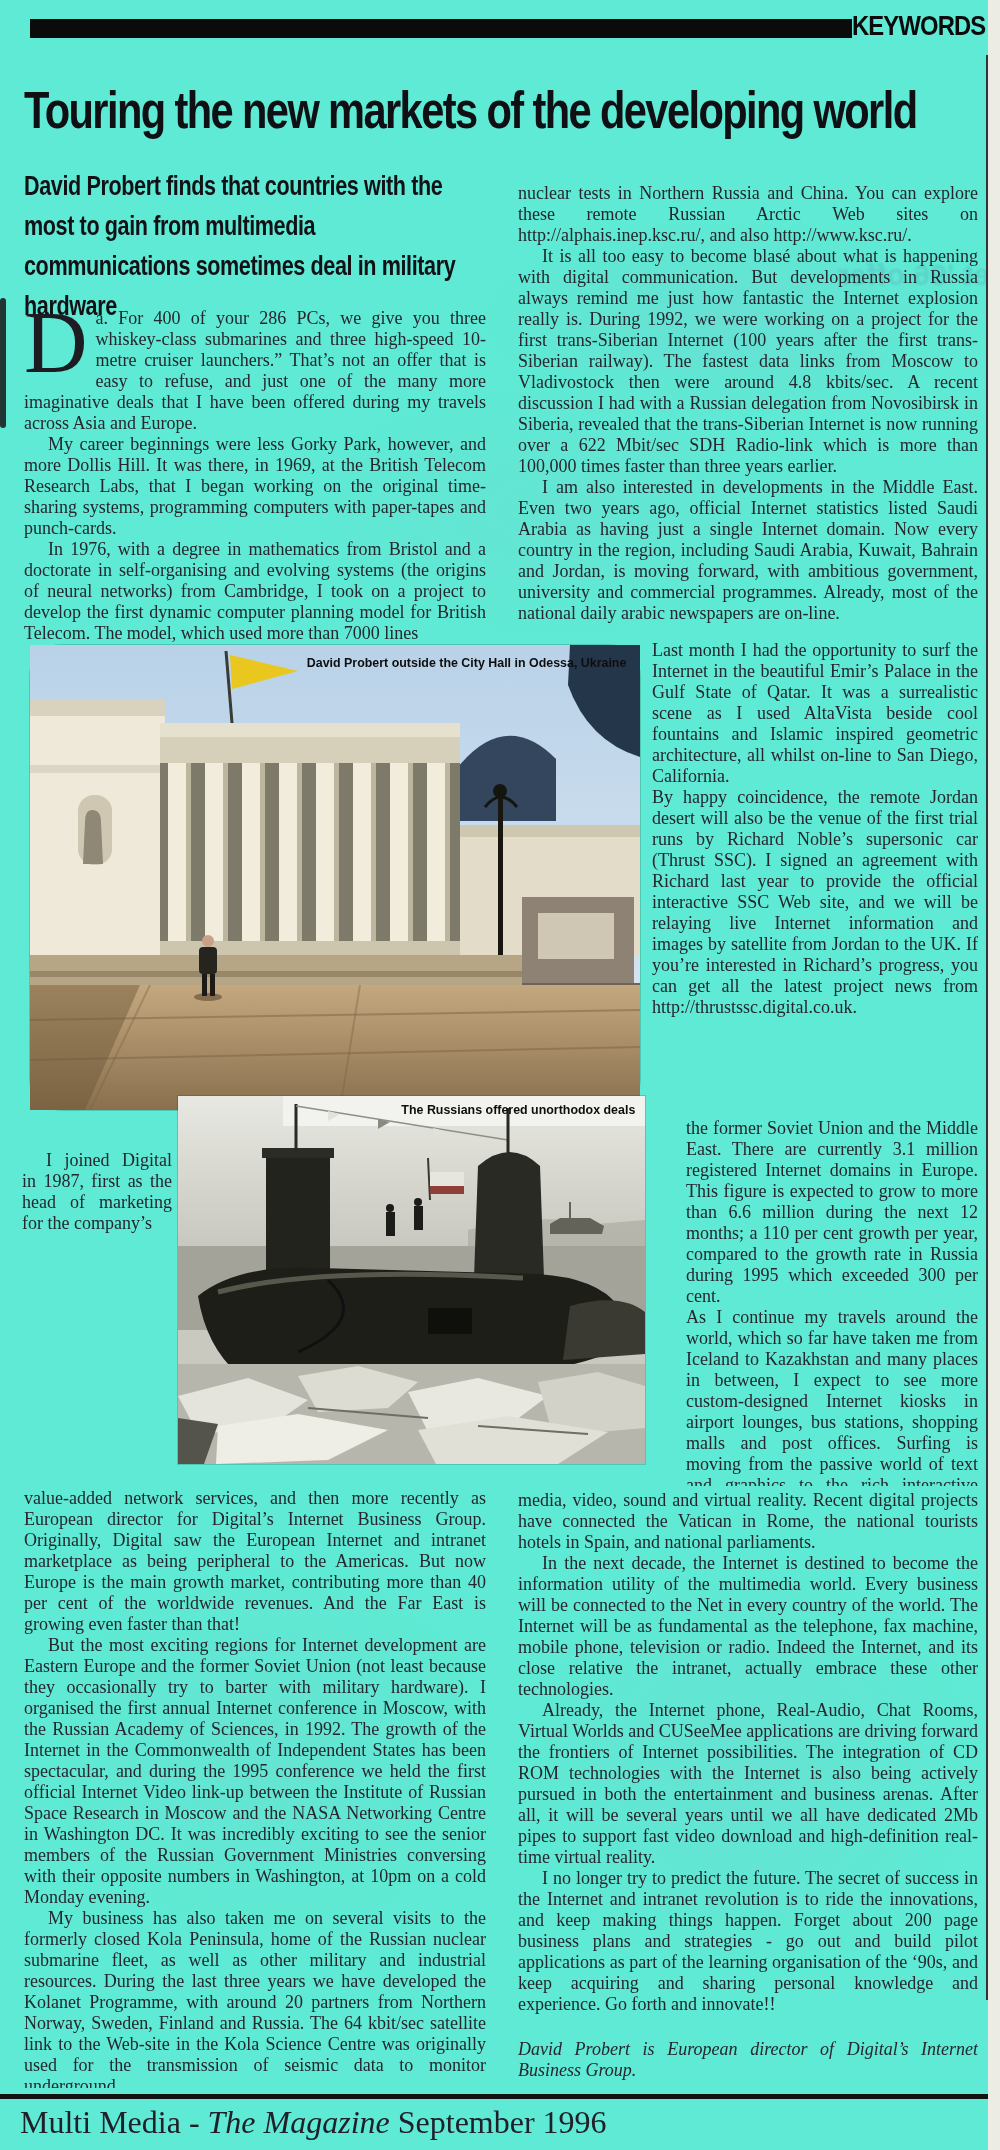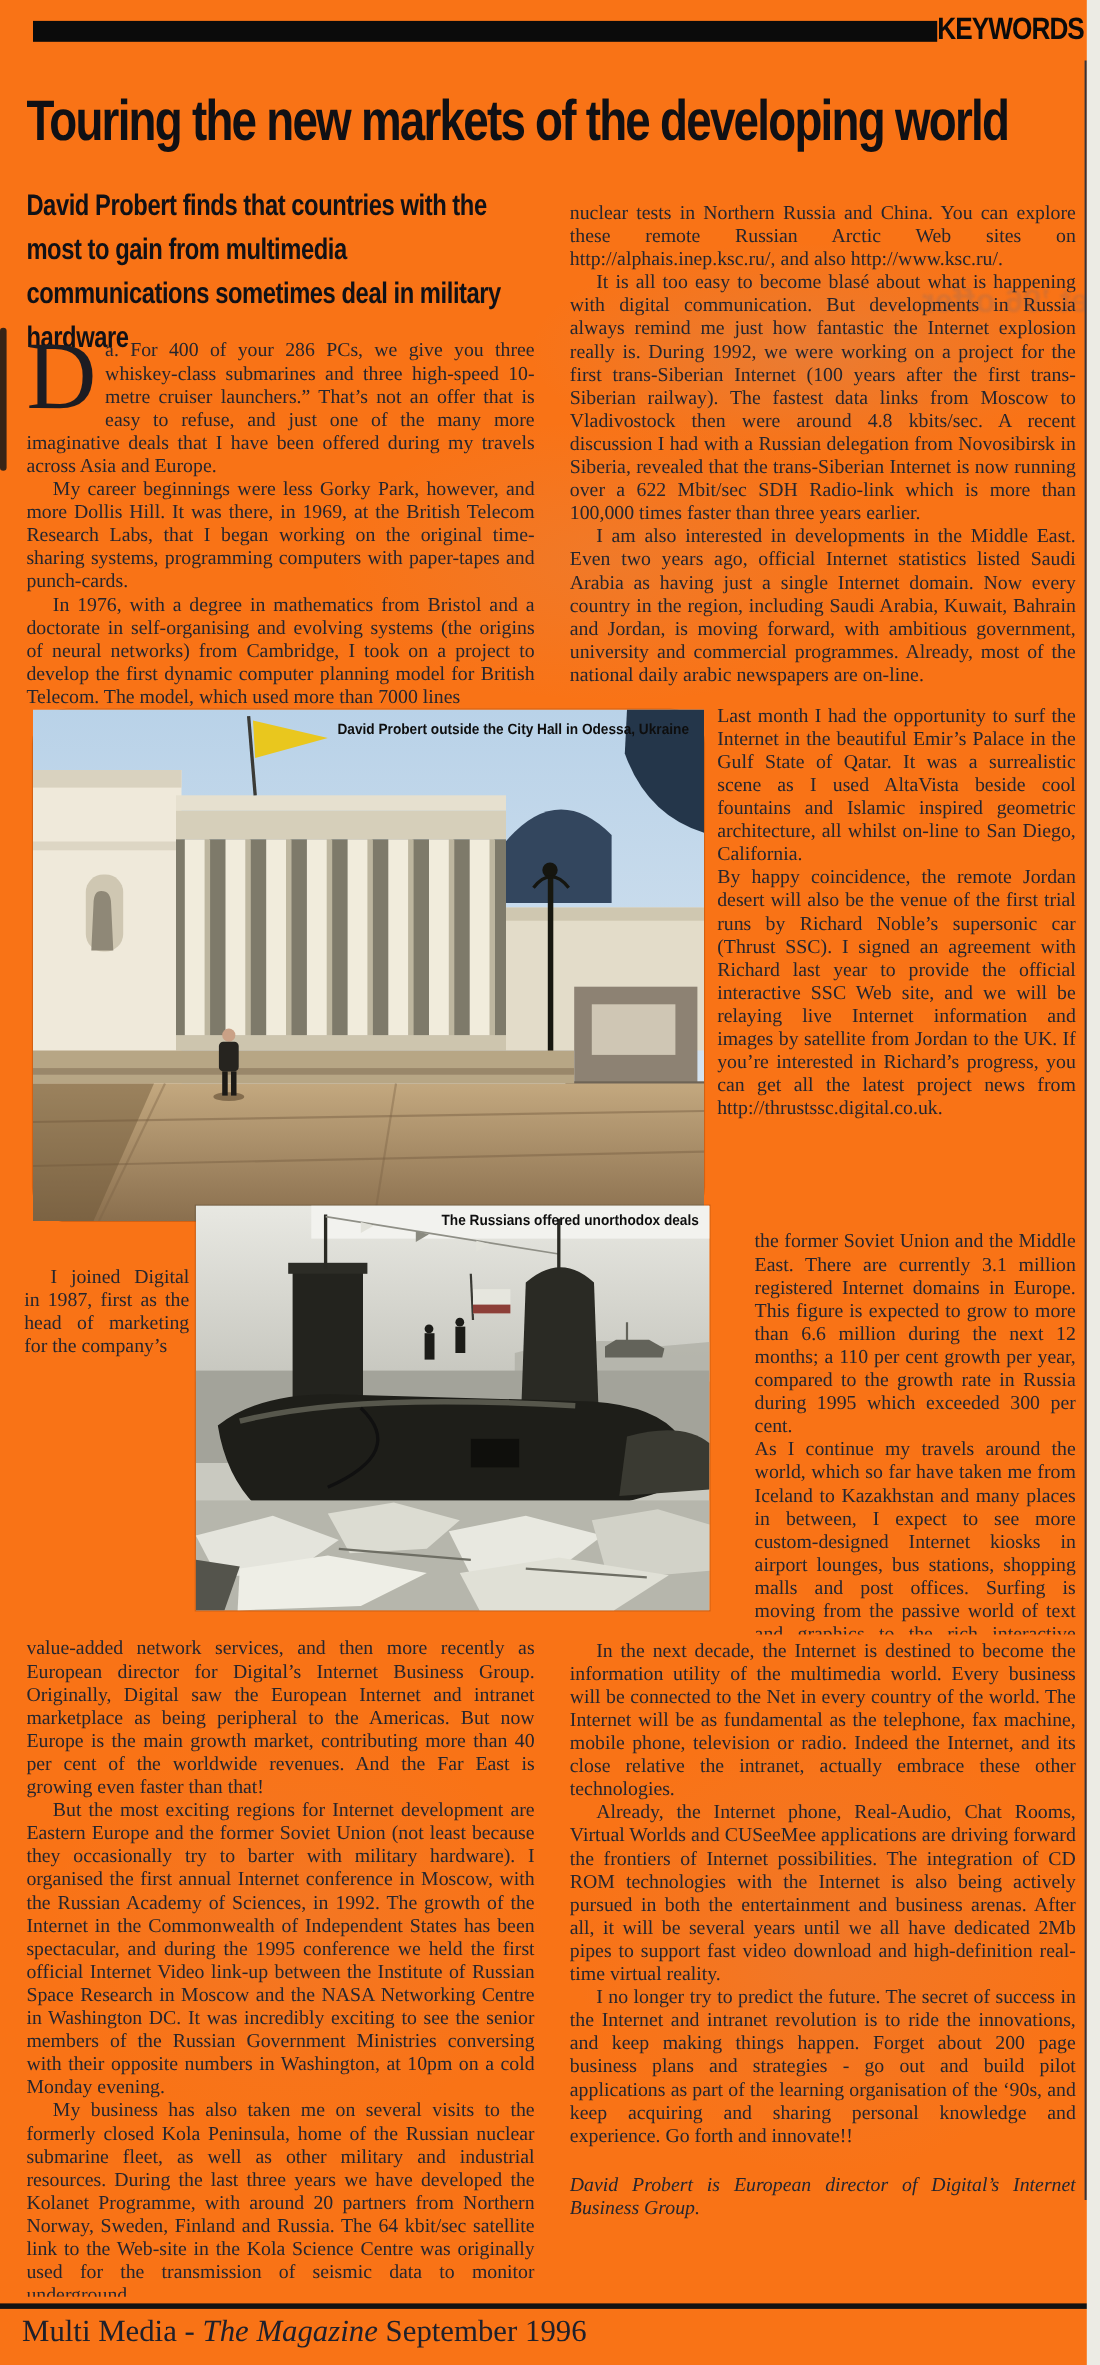--- a/index.html
+++ b/index.html
@@ -1,16 +1,16 @@
 <!DOCTYPE html>
 <html><head>
 <meta charset="utf-8">
 <style>
   html,body{margin:0;padding:0;background:#cfcdc7;}
-  .page{position:relative;width:1000px;height:2150px;margin:0 auto;background:#f97316;overflow:hidden;
+  .page{position:relative;width:1000px;height:2150px;margin:0 auto;background:#5eead4;overflow:hidden;
         font-family:"Liberation Serif",serif;color:#26262e;}
   .page:after{content:"";position:absolute;left:988px;top:0;width:12px;height:100%;background:#ecebe4;}
   
   .kw-bar{position:absolute;left:30px;top:19px;width:822px;height:19px;background:#0b0b0b;}
   .kw-label{position:absolute;left:852px;top:10px;font-family:"Liberation Sans",sans-serif;
             font-weight:bold;font-size:28px;letter-spacing:-1px;color:#0b0b0b;
             transform:scaleX(0.85);transform-origin:left top;white-space:nowrap;}
   .title{position:absolute;left:24px;top:80px;margin:0;font-family:"Liberation Sans",sans-serif;
          font-weight:bold;font-size:52px;letter-spacing:-2px;color:#101014;white-space:nowrap;
          transform:scaleX(0.8);transform-origin:left top;}
@@ -34,21 +34,21 @@
   .photo svg{display:block;width:100%;height:100%;}
   .photo1{left:30px;top:645px;width:610px;height:465px;border-radius:31px;}
   .photo2{left:178px;top:1096px;width:467px;height:368px;}
   .cap{position:absolute;font-family:"Liberation Sans",sans-serif;font-weight:bold;font-size:13.5px;
        color:#0e0e0e;white-space:nowrap;transform:scaleX(0.92);transform-origin:right top;}
   .cap1{top:10px;right:14px;}
   .cap2{top:6px;right:10px;}
   
   .right-rule{position:absolute;left:986px;top:55px;width:2px;height:1945px;background:#33333a;}
   .footer-rule{position:absolute;left:0;top:2094px;width:1000px;height:5px;background:#121212;}
-  .footer-text{position:absolute;left:20px;top:2104px;font-size:28px;color:#20202a;}
+  .footer-text{position:absolute;left:20px;top:2104px;font-size:32px;color:#20202a;}
   .footer-text i{font-style:italic;}
   
   .scan-streak{position:absolute;left:0;top:298px;width:6px;height:130px;background:#161616;border-radius:3px;opacity:.85;}
   .ghost{position:absolute;left:560px;top:258px;width:430px;font-family:"Liberation Sans",sans-serif;
          font-weight:bold;font-size:30px;color:rgba(70,100,150,.16);transform:scaleX(-1);
          transform-origin:center;white-space:nowrap;filter:blur(1px);}
   .patch{position:absolute;pointer-events:none;}
   .patch.p1{left:480px;top:220px;width:500px;height:200px;
             background:radial-gradient(closest-side,rgba(150,170,205,.16),transparent);}
   .patch.p2{left:300px;top:380px;width:520px;height:260px;
@@ -245,20 +245,21 @@
     <p>As I continue my travels around the world, which so far have taken me from Iceland to Kazakhstan and many places in between, I expect to see more custom-designed Internet kiosks in airport lounges, bus stations, shopping malls and post offices. Surfing is moving from the passive world of text and graphics to the rich interactive realm of multi-</p>
   </div>
 
   <div class="bt col1-lower">
     <p>value-added network services, and then more recently as European director for Digital’s Internet Business Group. Originally, Digital saw the European Internet and intranet marketplace as being peripheral to the Americas. But now Europe is the main growth market, contributing more than 40 per cent of the worldwide revenues. And the Far East is growing even faster than that!</p>
     <p class="ind">But the most exciting regions for Internet development are Eastern Europe and the former Soviet Union (not least because they occasionally try to barter with military hardware). I organised the first annual Internet conference in Moscow, with the Russian Academy of Sciences, in 1992. The growth of the Internet in the Commonwealth of Independent States has been spectacular, and during the 1995 conference we held the first official Internet Video link-up between the Institute of Russian Space Research in Moscow and the NASA Networking Centre in Washington DC. It was incredibly exciting to see the senior members of the Russian Government Ministries conversing with their opposite numbers in Washington, at 10pm on a cold Monday evening.</p>
     <p class="ind">My business has also taken me on several visits to the formerly closed Kola Peninsula, home of the Russian nuclear submarine fleet, as well as other military and industrial resources. During the last three years we have developed the Kolanet Programme, with around 20 partners from Northern Norway, Sweden, Finland and Russia. The 64 kbit/sec satellite link to the Web-site in the Kola Science Centre was originally used for the transmission of seismic data to monitor underground</p>
   </div>
 
   <div class="bt col2-lower">
+    <p>media, video, sound and virtual reality.  Recent digital projects have connected the Vatican in Rome, the national tourists hotels in Spain, and national parliaments.</p>
     <p class="ind">In the next decade, the Internet is destined to become the information utility of the multimedia world.  Every business will be connected to the Net in every country of the world. The Internet will be as fundamental as the telephone, fax machine, mobile phone, television or radio. Indeed the Internet, and its close relative the intranet, actually embrace these other technologies.</p>
     <p class="ind">Already, the Internet phone, Real-Audio, Chat Rooms, Virtual Worlds and CUSeeMee applications are driving forward the frontiers of Internet possibilities. The integration of CD ROM technologies with the Internet is also being actively pursued in both the entertainment and business arenas. After all, it will be several years until we all have dedicated 2Mb pipes to support fast video download and high-definition real-time virtual reality.</p>
     <p class="ind">I no longer try to predict the future.  The secret of success in the Internet and intranet revolution is to ride the innovations, and keep making things happen.  Forget about 200 page business plans and strategies - go out and build pilot applications as part of the learning organisation of the ‘90s, and keep acquiring and sharing personal knowledge and experience. Go forth and innovate!!</p>
     <p class="signoff">David Probert is European director of Digital’s Internet Business Group.</p>
   </div>
 
   <div class="right-rule"></div>
   <div class="footer-rule"></div>
   <div class="footer-text"><span>Multi Media - </span><i>The Magazine</i><span> September 1996</span></div>
 

